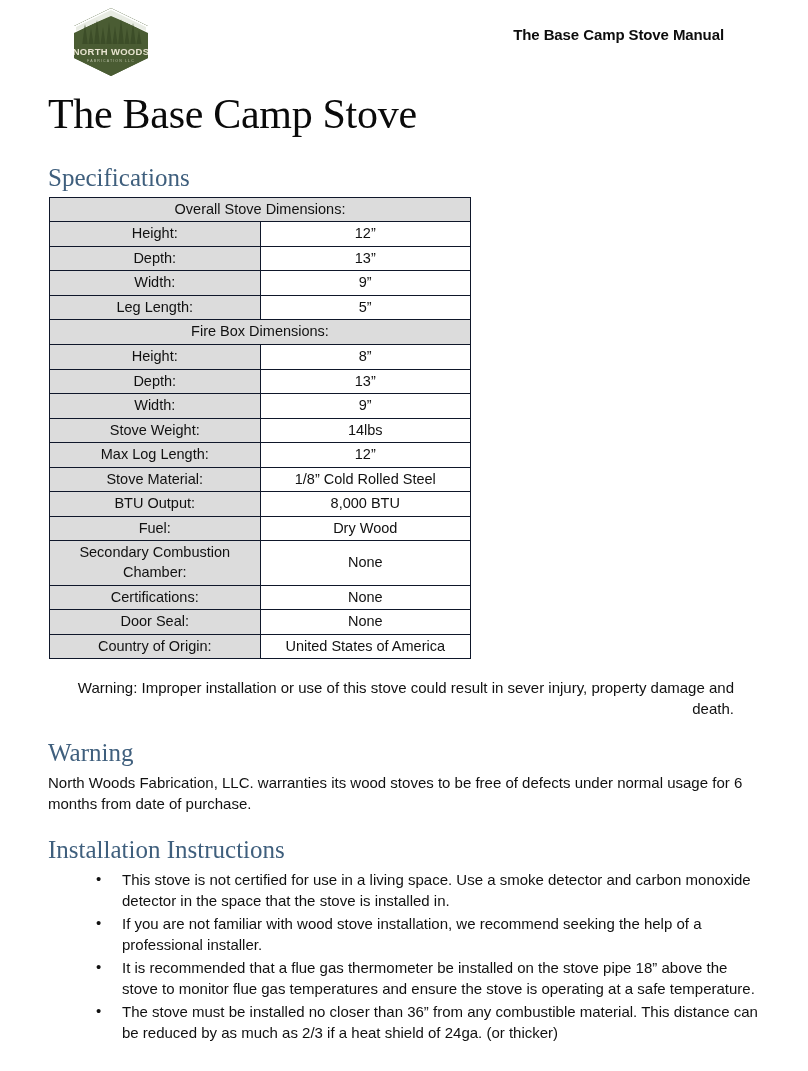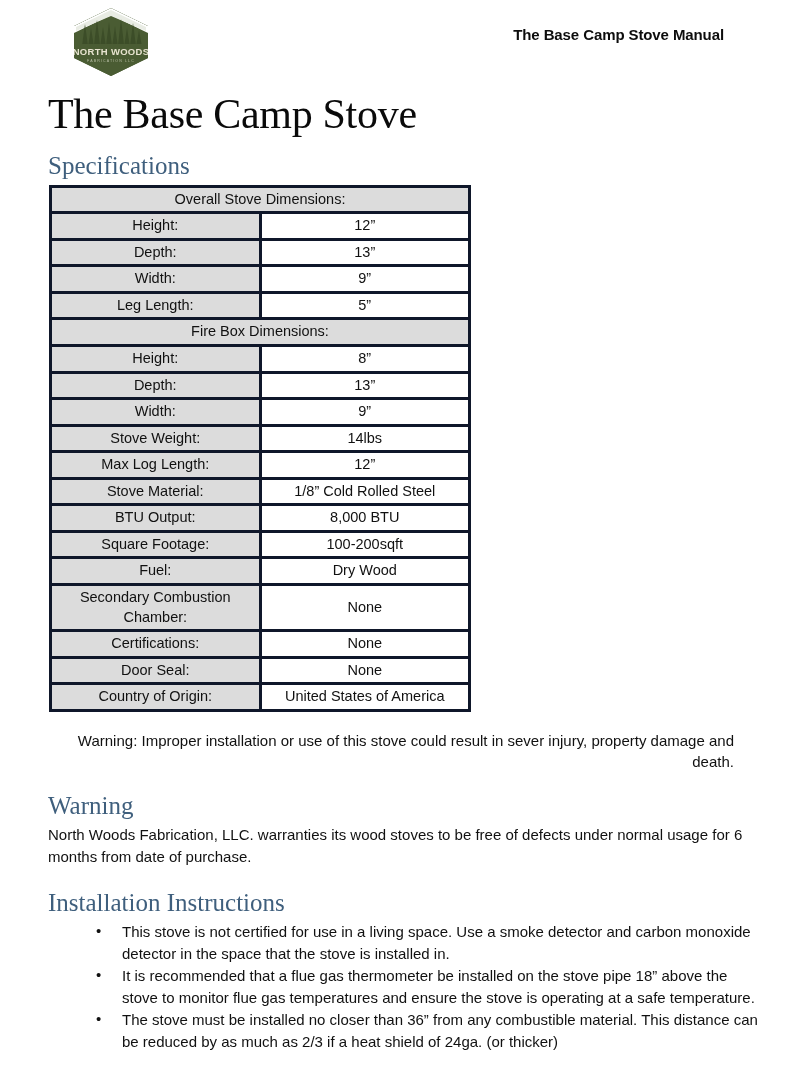--- a/index.html
+++ b/index.html
@@ -63,34 +63,34 @@
 
   
   .section-heading {
     font-family: "Liberation Serif", serif;
     font-size: 25px;
     font-weight: normal;
     color: #3f5f7d;
     margin: 0 0 5px 8px;
     line-height: 1.1;
   }
-  .heading-specs { margin-top: 16px; }
+  .heading-specs { margin-top: 28px; }
   .heading-warranty { margin-top: 20px; }
   .heading-install { margin-top: 22px; }
 
   
   .spec-table {
     border-collapse: collapse;
     width: 422px;
     margin-left: 9px;
     table-layout: fixed;
     font-size: 14.5px;
   }
   .spec-table td {
-    border: 3px solid #0f172a;
+    border: 1px solid #0f172a;
     padding: 2px 4px;
     text-align: center;
     line-height: 1.35;
     color: #111111;
   }
   .spec-table td.label {
     background: #dcdcdc;
     width: 211px;
   }
   .spec-table td.value {
@@ -258,24 +258,20 @@
         </tr>
         <tr>
           <td class="label">Stove Material:</td>
           <td class="value">1/8” Cold Rolled Steel</td>
         </tr>
         <tr>
           <td class="label">BTU Output:</td>
           <td class="value">8,000 BTU</td>
         </tr>
         <tr>
-          <td class="label">Square Footage:</td>
-          <td class="value">100-200sqft</td>
-        </tr>
-        <tr>
           <td class="label">Fuel:</td>
           <td class="value">Dry Wood</td>
         </tr>
         <tr>
           <td class="label">Secondary Combustion Chamber:</td>
           <td class="value">None</td>
         </tr>
         <tr>
           <td class="label">Certifications:</td>
           <td class="value">None</td>
@@ -292,18 +288,19 @@
   </table>
 
   <p class="warning">Warning: Improper installation or use of this stove could result in sever injury, property damage and death.</p>
 
   <h2 class="section-heading heading-warranty">Warning</h2>
   <p class="body-text">North Woods Fabrication, LLC. warranties its wood stoves to be free of defects under normal usage for 6 months from date of purchase.</p>
 
   <h2 class="section-heading heading-install">Installation Instructions</h2>
   <ul class="bullets" id="install-list">
       <li>This stove is not certified for use in a living space.  Use a smoke detector and carbon monoxide detector in the space that the stove is installed in.</li>
+      <li>If you are not familiar with wood stove installation, we recommend seeking the help of a professional installer.</li>
       <li>It is recommended that a flue gas thermometer be installed on the stove pipe 18” above the stove to monitor flue gas temperatures and ensure the stove is operating at a safe temperature.</li>
       <li>The stove must be installed no closer than 36” from any combustible material.  This distance can be reduced by as much as 2/3 if a heat shield of 24ga. (or thicker)</li>
     </ul>
 
 
 </div>
 
 </body></html>

